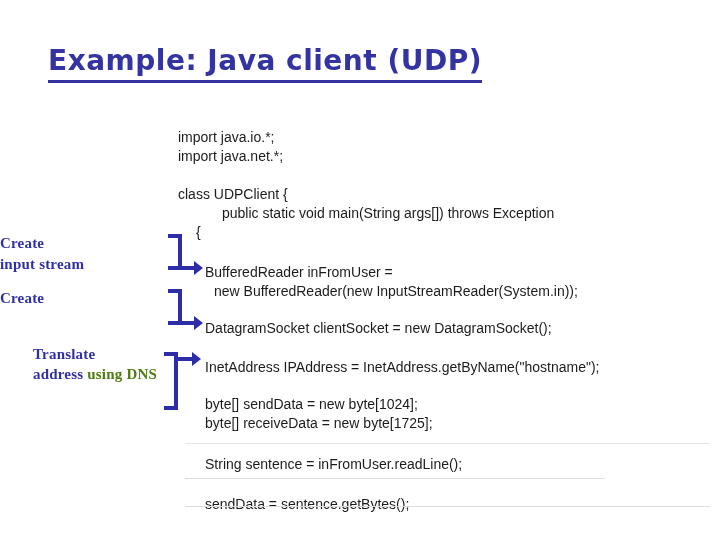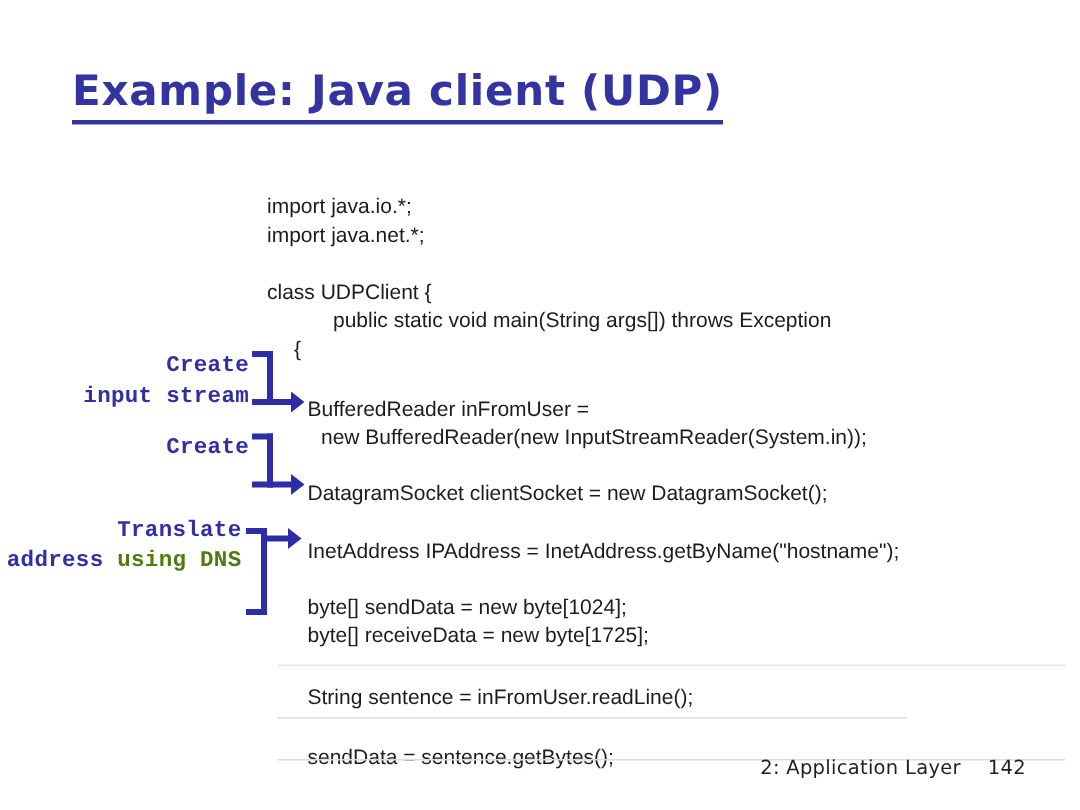--- a/index.html
+++ b/index.html
@@ -23,23 +23,23 @@
   .code {
     position: absolute;
     font-family: "Liberation Sans", sans-serif;
     font-size: 14px; color: #1c1c1c;
     white-space: nowrap;
   }
 
   
   .annot {
     position: absolute;
-    font-family: Liberation Mono, monospace;
+    font-family: Liberation Serif, serif;
     font-size: 15px; font-weight: bold; letter-spacing: 0.2px;
-    color: #3030a6; text-align: right; line-height: 21px;
+    color: #3030a6; line-height: 21px;
     white-space: nowrap;
   }
   .annot .red { color: #4d7c0f; }
 
   
   .bracket {
     position: absolute;
     border: 4px solid #2d2da8;
     border-left: none;
   }
@@ -95,30 +95,26 @@
   <div class="shaft" style="left:180px; top:266px; width:14px;"></div>
   <div class="head" style="left:194px; top:261px;"></div>
 
   <div class="annot" style="left:0; top:288px; width:166px;">
     <div>Create</div>
   </div>
   <div class="bracket" style="left:168px; top:289px; width:14px; height:36px;"></div>
   <div class="shaft" style="left:180px; top:321px; width:14px;"></div>
   <div class="head" style="left:194px; top:316px;"></div>
 
-  <div class="annot" style="left:0; top:344px; width:161px; line-height:20px;">
+  <div class="annot" style="left:0; top:344px; width:161px; line-height:20px;padding-left:33px;">
     <div>Translate</div>
     <div><span>address </span><span class="red">using DNS</span></div>
   </div>
   <div class="bracket" style="left:164px; top:352px; width:14px; height:58px;"></div>
   <div class="shaft" style="left:176px; top:357px; width:16px;"></div>
   <div class="head" style="left:192px; top:352px;"></div>
 
   <div class="rule lighter" style="left:185px; top:443px; width:525px;"></div>
   <div class="rule" style="left:185px; top:478px; width:420px;"></div>
   <div class="rule" style="left:185px; top:506px; width:525px;"></div>
 
-  <div class="footer">
-    <span>2: Application Layer</span>
-    <span>142</span>
-  </div>
 
 </div>
 
 </body></html>

